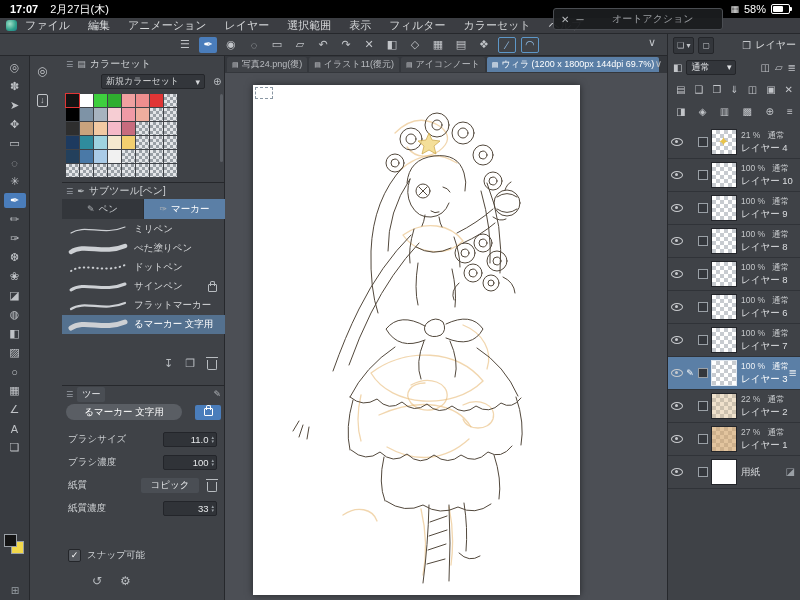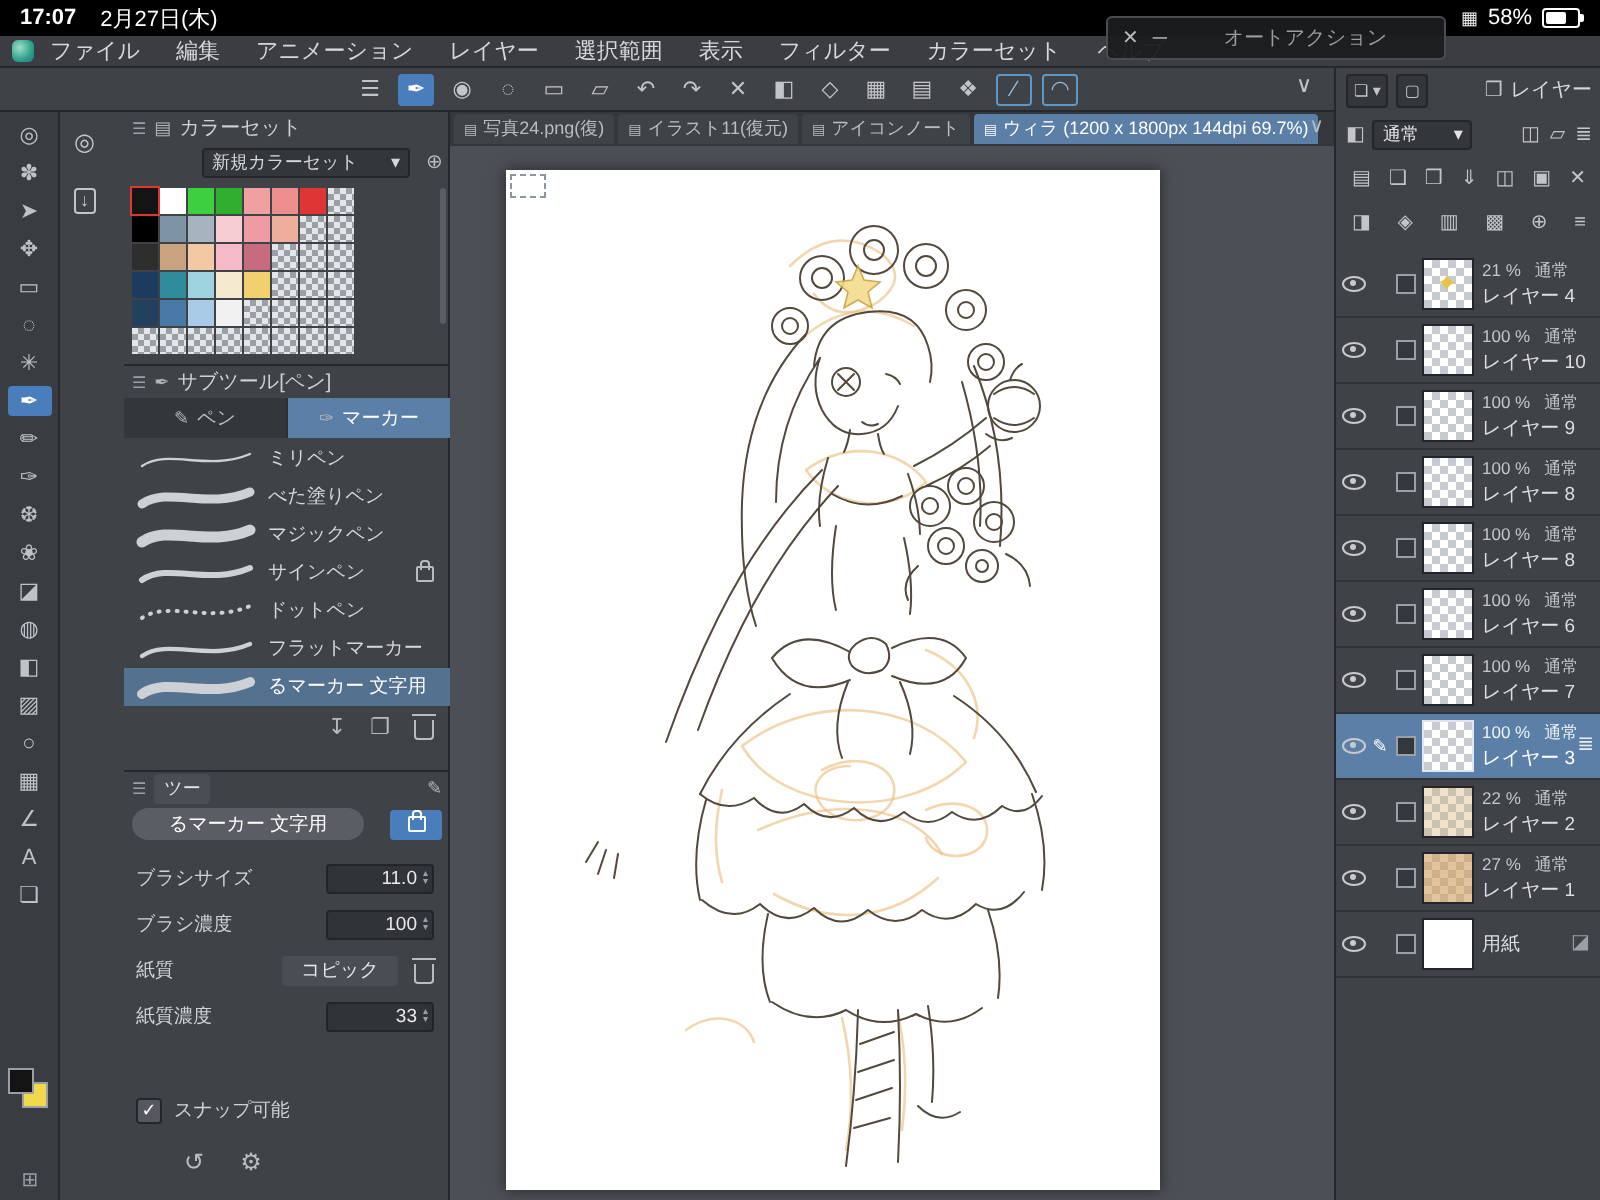--- a/index.html
+++ b/index.html
@@ -348,39 +348,32 @@
 
   </div>
             <div class="brow">
     <svg class="bstroke st-thick" width="60" height="15" viewBox="0 0 60 15">
       <path d="M3 11 C 16 2, 36 14, 57 5"></path>
     </svg>
     <span class="bname">べた塗りペン</span>
 
   </div>
             <div class="brow">
-    <svg class="bstroke st-bold" width="60" height="15" viewBox="0 0 60 15">
+    <svg class="bstroke st-dotted" width="60" height="15" viewBox="0 0 60 15">
       <path d="M3 11 C 16 2, 36 14, 57 5"></path>
     </svg>
-    <span class="bname">マジックペン</span>
+    <span class="bname">ドットペン</span>
 
   </div>
             <div class="brow locked">
     <svg class="bstroke st-medium" width="60" height="15" viewBox="0 0 60 15">
       <path d="M3 11 C 16 2, 36 14, 57 5"></path>
     </svg>
     <span class="bname">サインペン</span>
     <span class="blk"><span class="lockico"></span></span>
-  </div>
-            <div class="brow">
-    <svg class="bstroke st-dotted" width="60" height="15" viewBox="0 0 60 15">
-      <path d="M3 11 C 16 2, 36 14, 57 5"></path>
-    </svg>
-    <span class="bname">ドットペン</span>
-
   </div>
             <div class="brow">
     <svg class="bstroke st-flat" width="60" height="15" viewBox="0 0 60 15">
       <path d="M3 11 C 16 2, 36 14, 57 5"></path>
     </svg>
     <span class="bname">フラットマーカー</span>
 
   </div>
             <div class="brow sel">
     <svg class="bstroke st-marker" width="60" height="15" viewBox="0 0 60 15">

